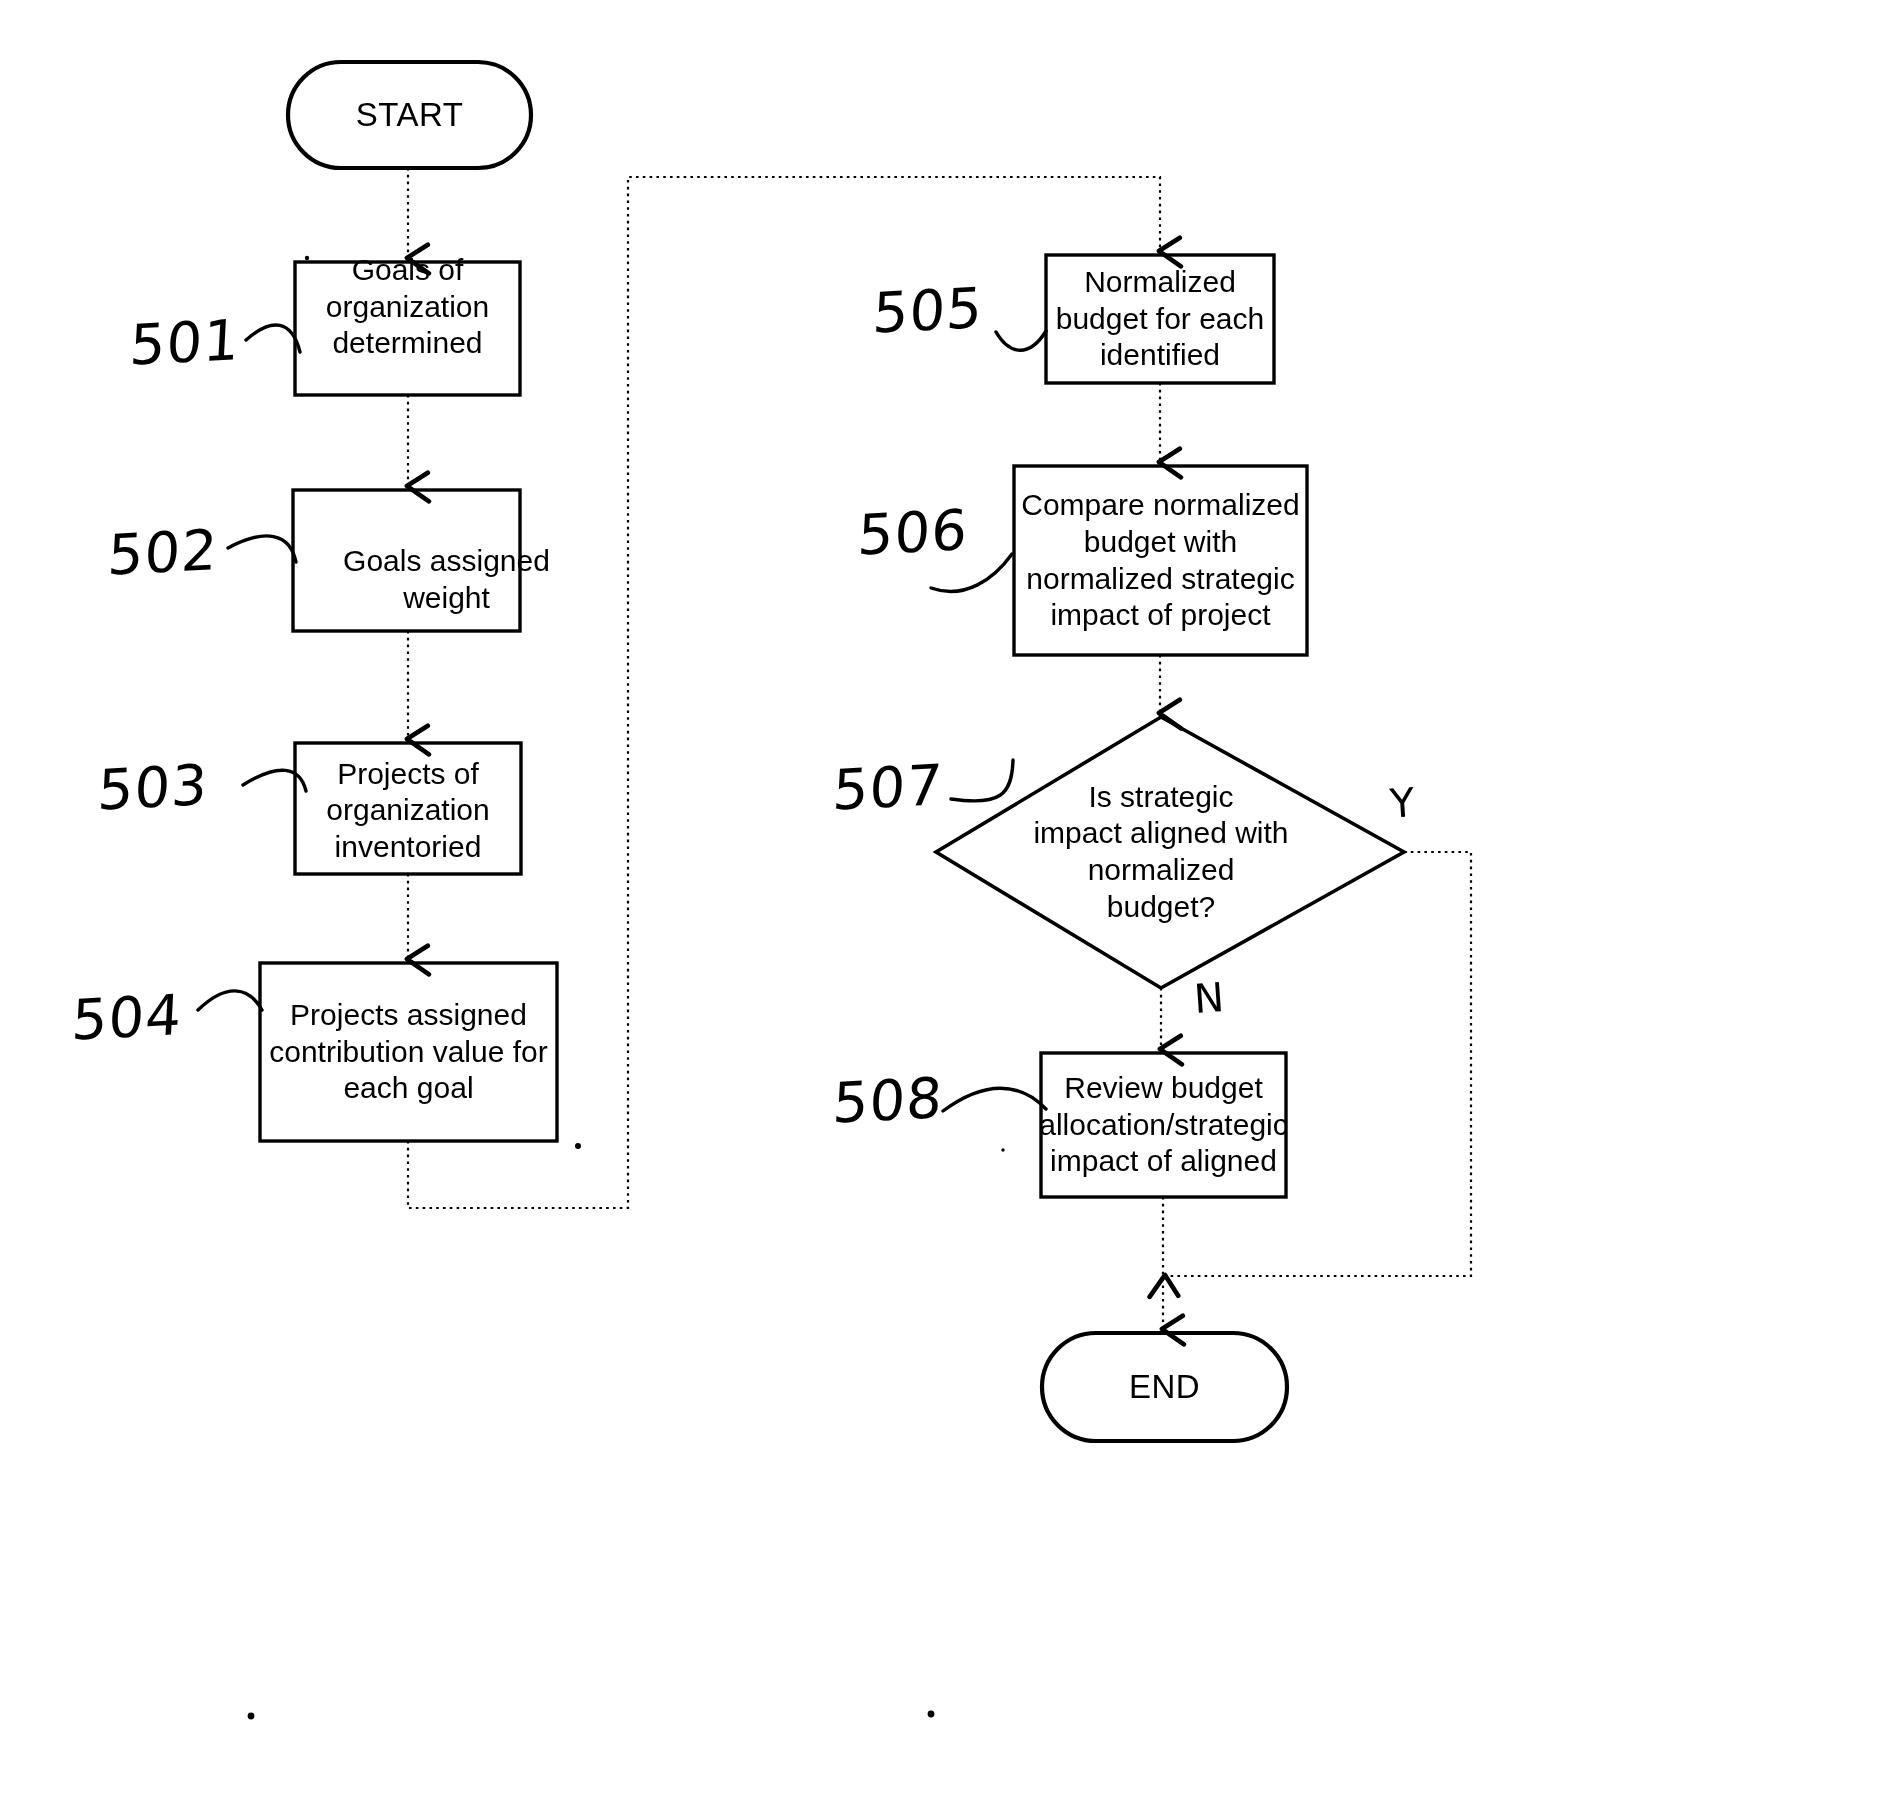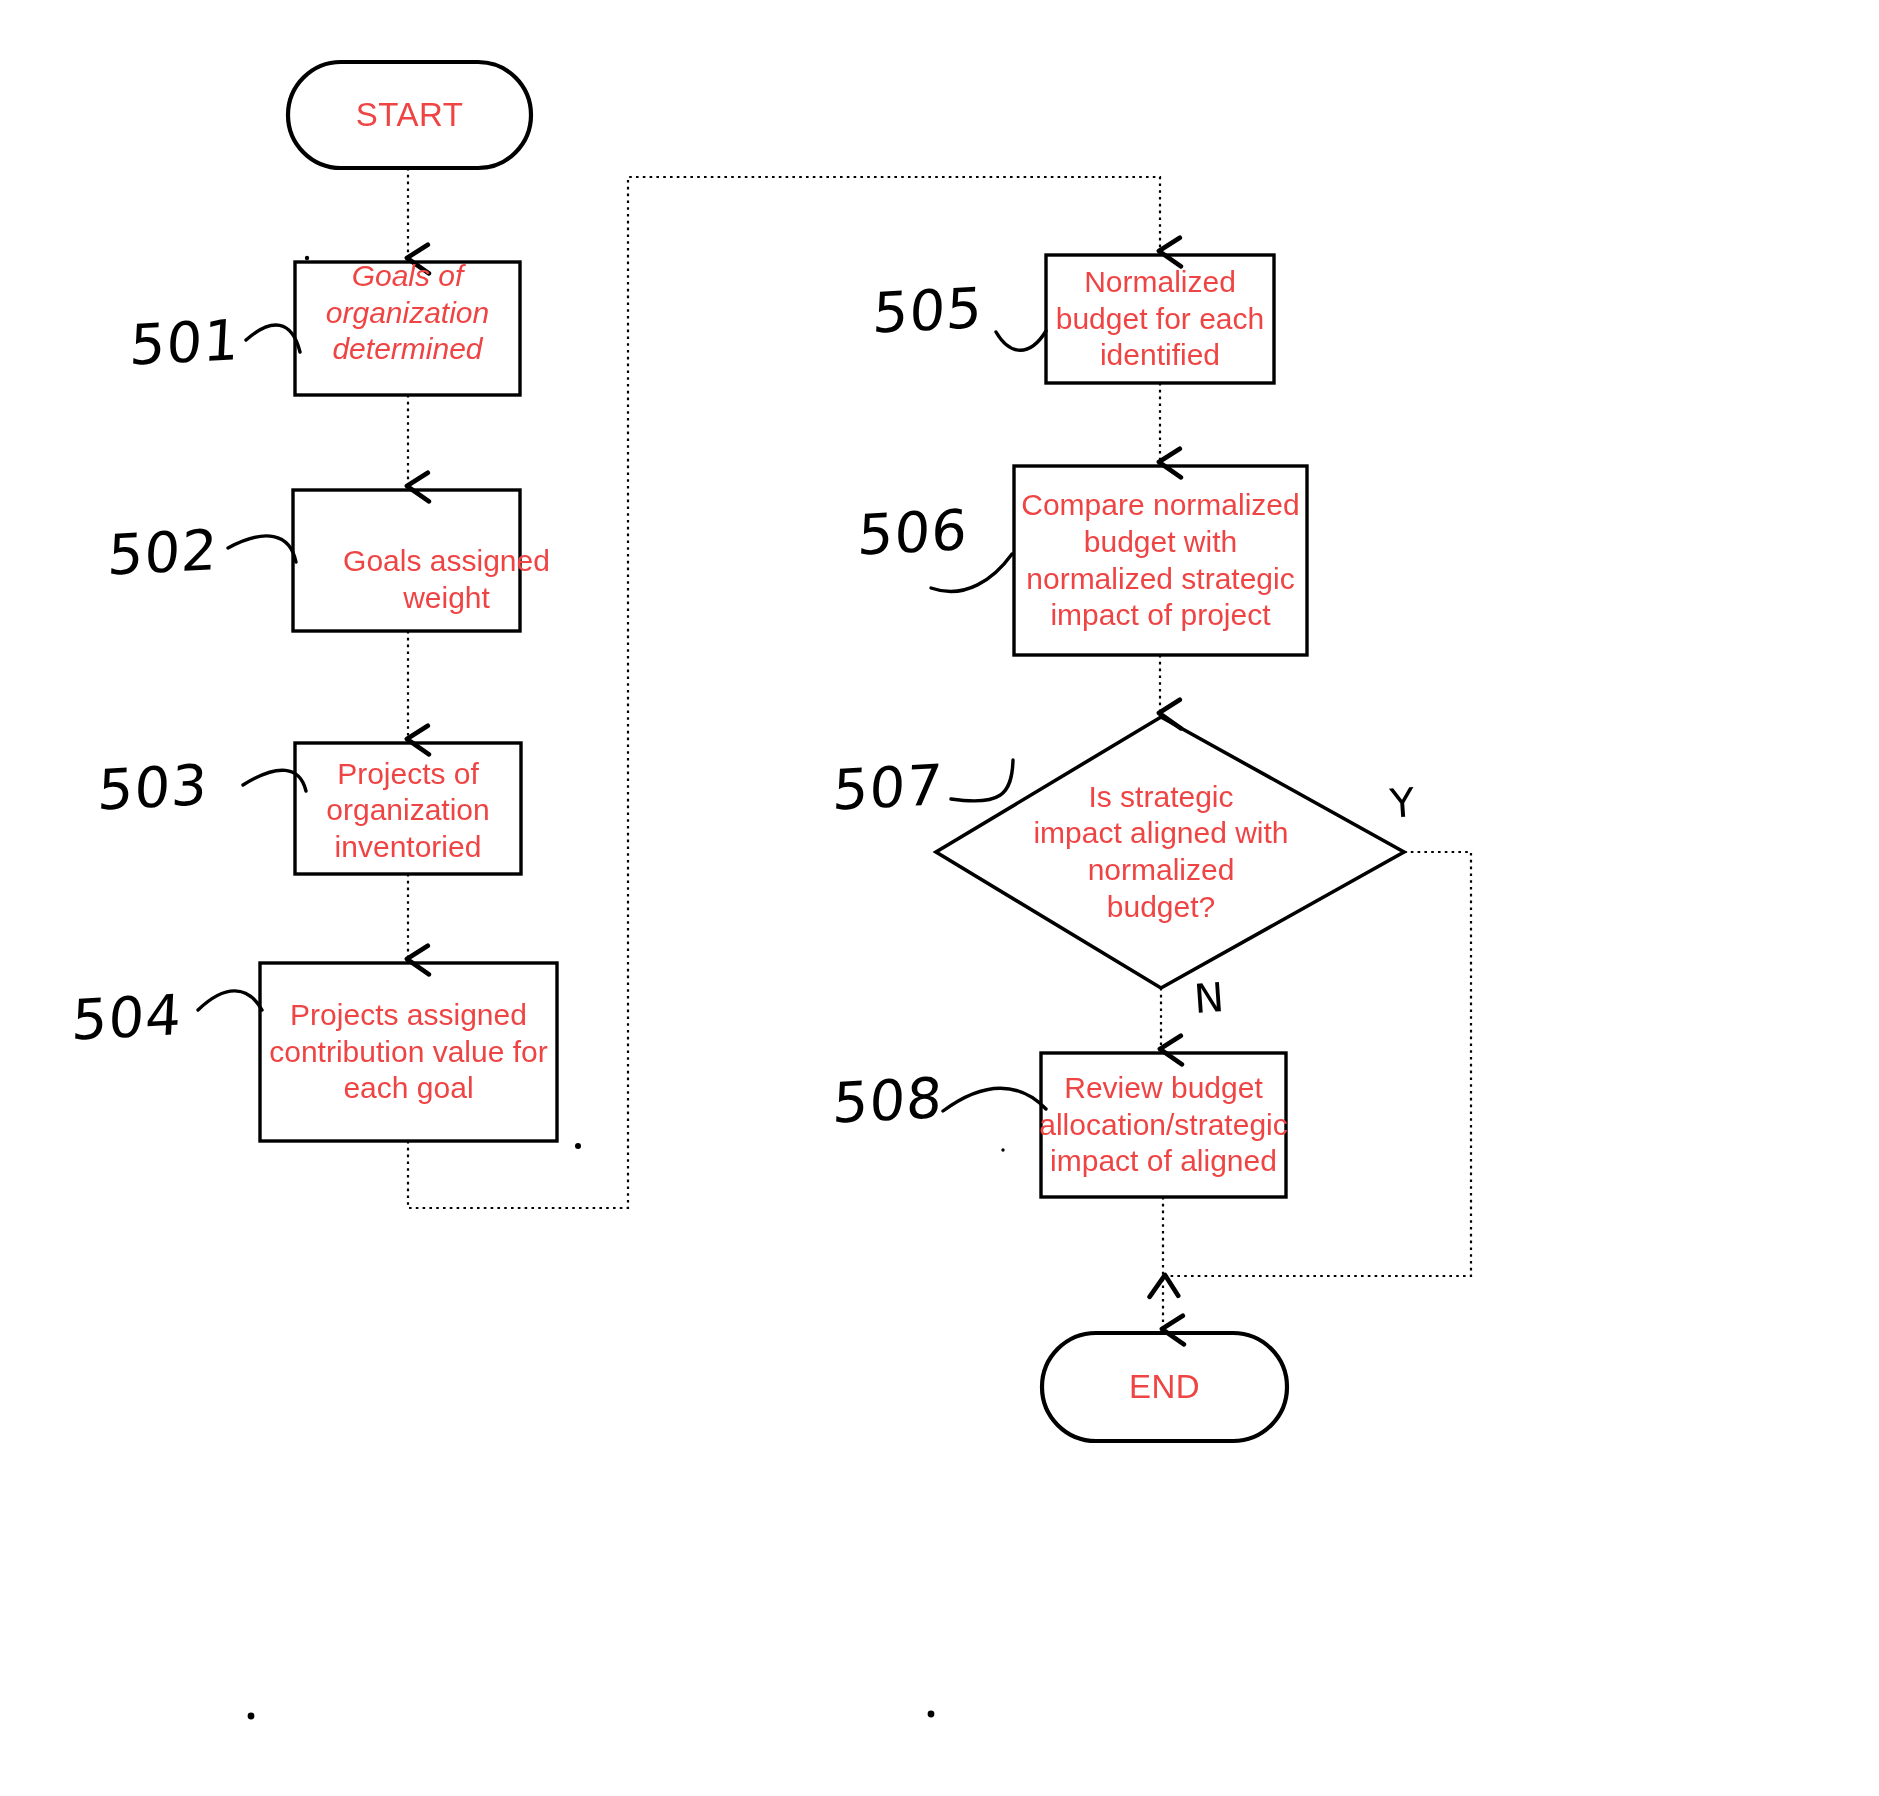--- a/index.html
+++ b/index.html
@@ -27,21 +27,21 @@
   }
   .node-label {
     position: absolute;
     display: flex;
     align-items: center;
     justify-content: center;
     text-align: center;
     font-family: "Liberation Sans", sans-serif;
     font-size: 30px;
     line-height: 1.22;
-    color: #ef4444;
+    color: #000000;
     pointer-events: none;
     white-space: pre-line;
   }
   .terminator-label {
     font-size: 33px;
     letter-spacing: 0.5px;
   }
   .ref-num {
     position: absolute;
     font-family: "DejaVu Sans", sans-serif;
@@ -111,21 +111,21 @@
     </g>
 
     <circle cx="307" cy="258" r="2.2" fill="#000"></circle>
     <circle cx="578" cy="1146" r="3" fill="#000"></circle>
     <circle cx="251" cy="1716" r="3.4" fill="#000"></circle>
     <circle cx="931" cy="1714" r="3.4" fill="#000"></circle>
   </svg>
 
   <div class="node-label terminator-label" style="left:288px; top:62px; width:243px; height:106px;">START</div>
 
-  <div class="node-label" style="left:295px; top:262px; width:225px; height:102px;font-style:italic;">Goals of
+  <div class="node-label" style="left:295px; top:256px; width:225px; height:102px;">Goals of
 organization
 determined</div>
 
   <div class="node-label" style="left:293px; top:490px; width:227px; height:179px;margin-left:40px;">Goals assigned
 weight</div>
 
   <div class="node-label" style="left:295px; top:743px; width:226px; height:135px;">Projects of
 organization
 inventoried</div>
 

